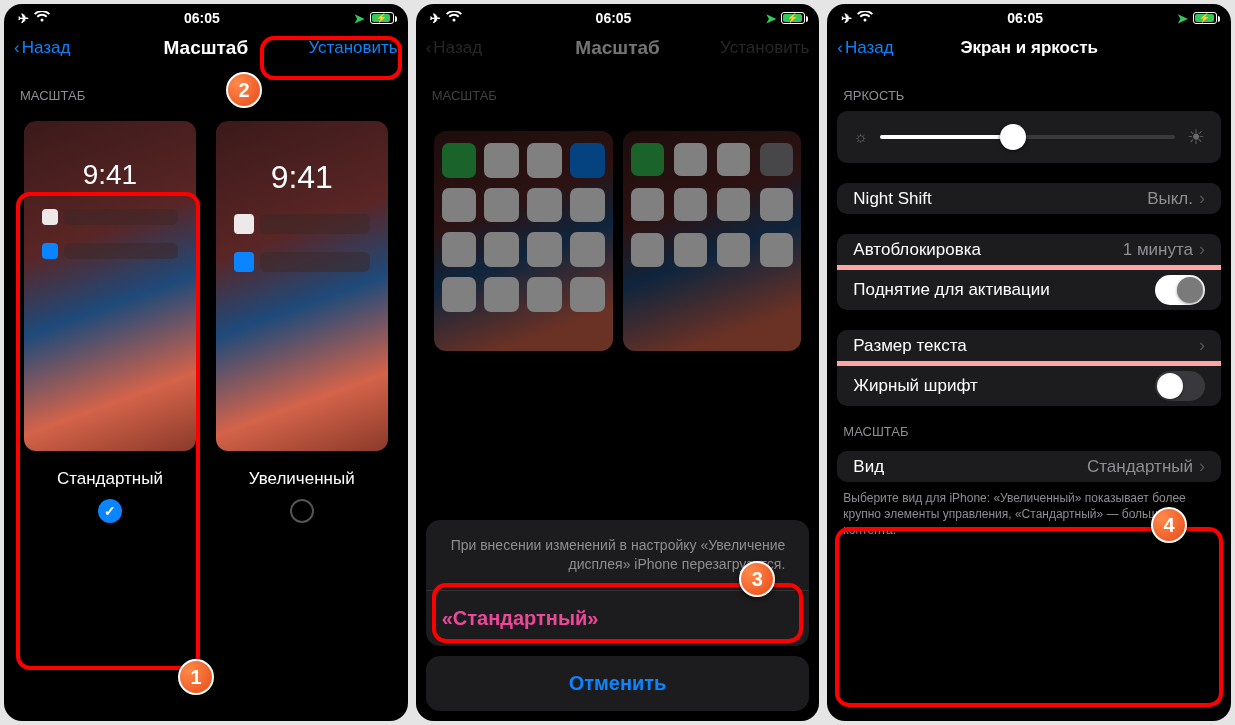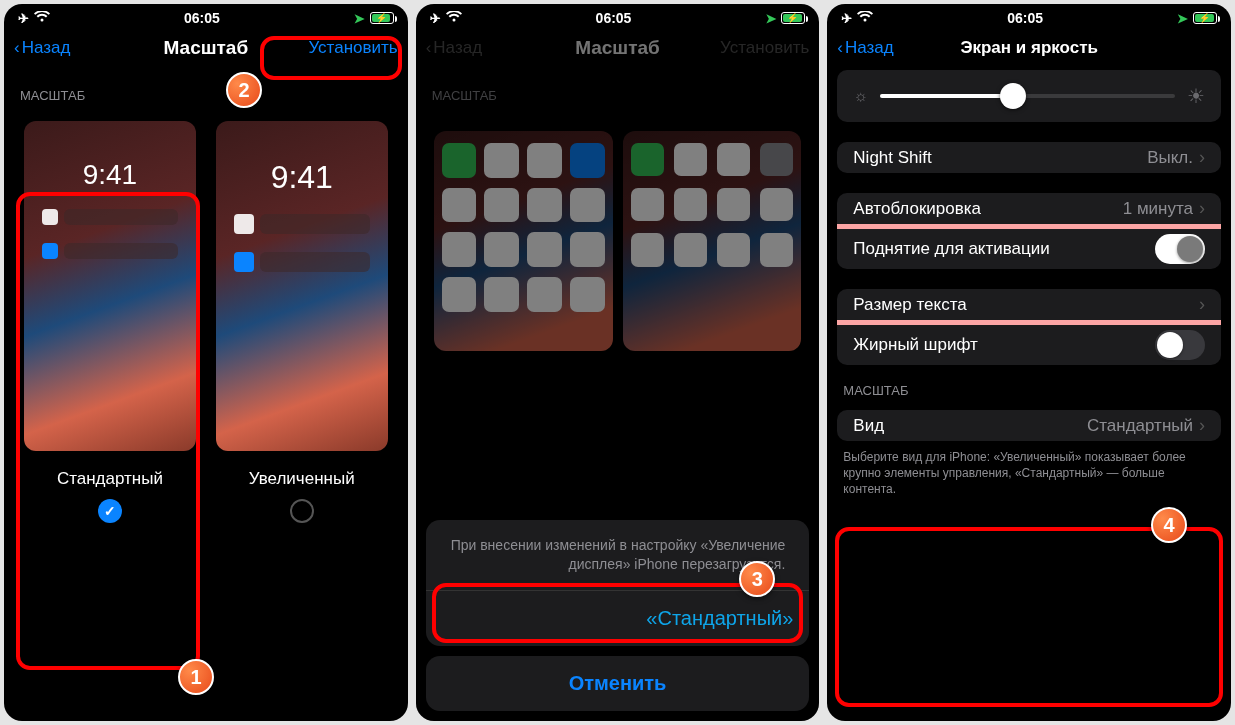--- a/index.html
+++ b/index.html
@@ -182,24 +182,25 @@
   }
   .sheet-msg {
     color: #8e8e93;
     font-size: 14px;
     text-align: right;
     padding: 16px 24px;
     line-height: 1.35;
   }
   .sheet-btn {
     border-top: 1px solid #333;
-    color: #0ea5e9;
+    color: #ec4899;
     font-size: 20px;
-    text-align: right;
+    text-align: left;
     padding: 16px;
+    font-weight: bold;
   }
   .sheet-cancel {
     background: #1c1c1e;
     border-radius: 14px;
     color: #0a84ff;
     font-size: 20px;
     font-weight: 600;
     text-align: center;
     padding: 16px;
   }
@@ -446,20 +447,21 @@
 
   <div class="navbar">
     <div class="nav-back">
       <span>‹</span>
       <span>Назад</span>
     </div>
     <div class="nav-title" style="font-size:17px;">Экран и яркость</div>
     <div style="min-width:80px;"></div>
   </div>
 
+  <div class="section-header">ЯРКОСТЬ</div>
   <div class="section-group" style="margin-top:0;">
     <div class="slider-row">
       <span class="sun-icon">☼</span>
       <div class="slider-track">
         <div class="slider-fill"></div>
         <div class="slider-thumb"></div>
       </div>
       <span class="sun-icon" style="font-size:20px;">☀</span>
     </div>
   </div>

